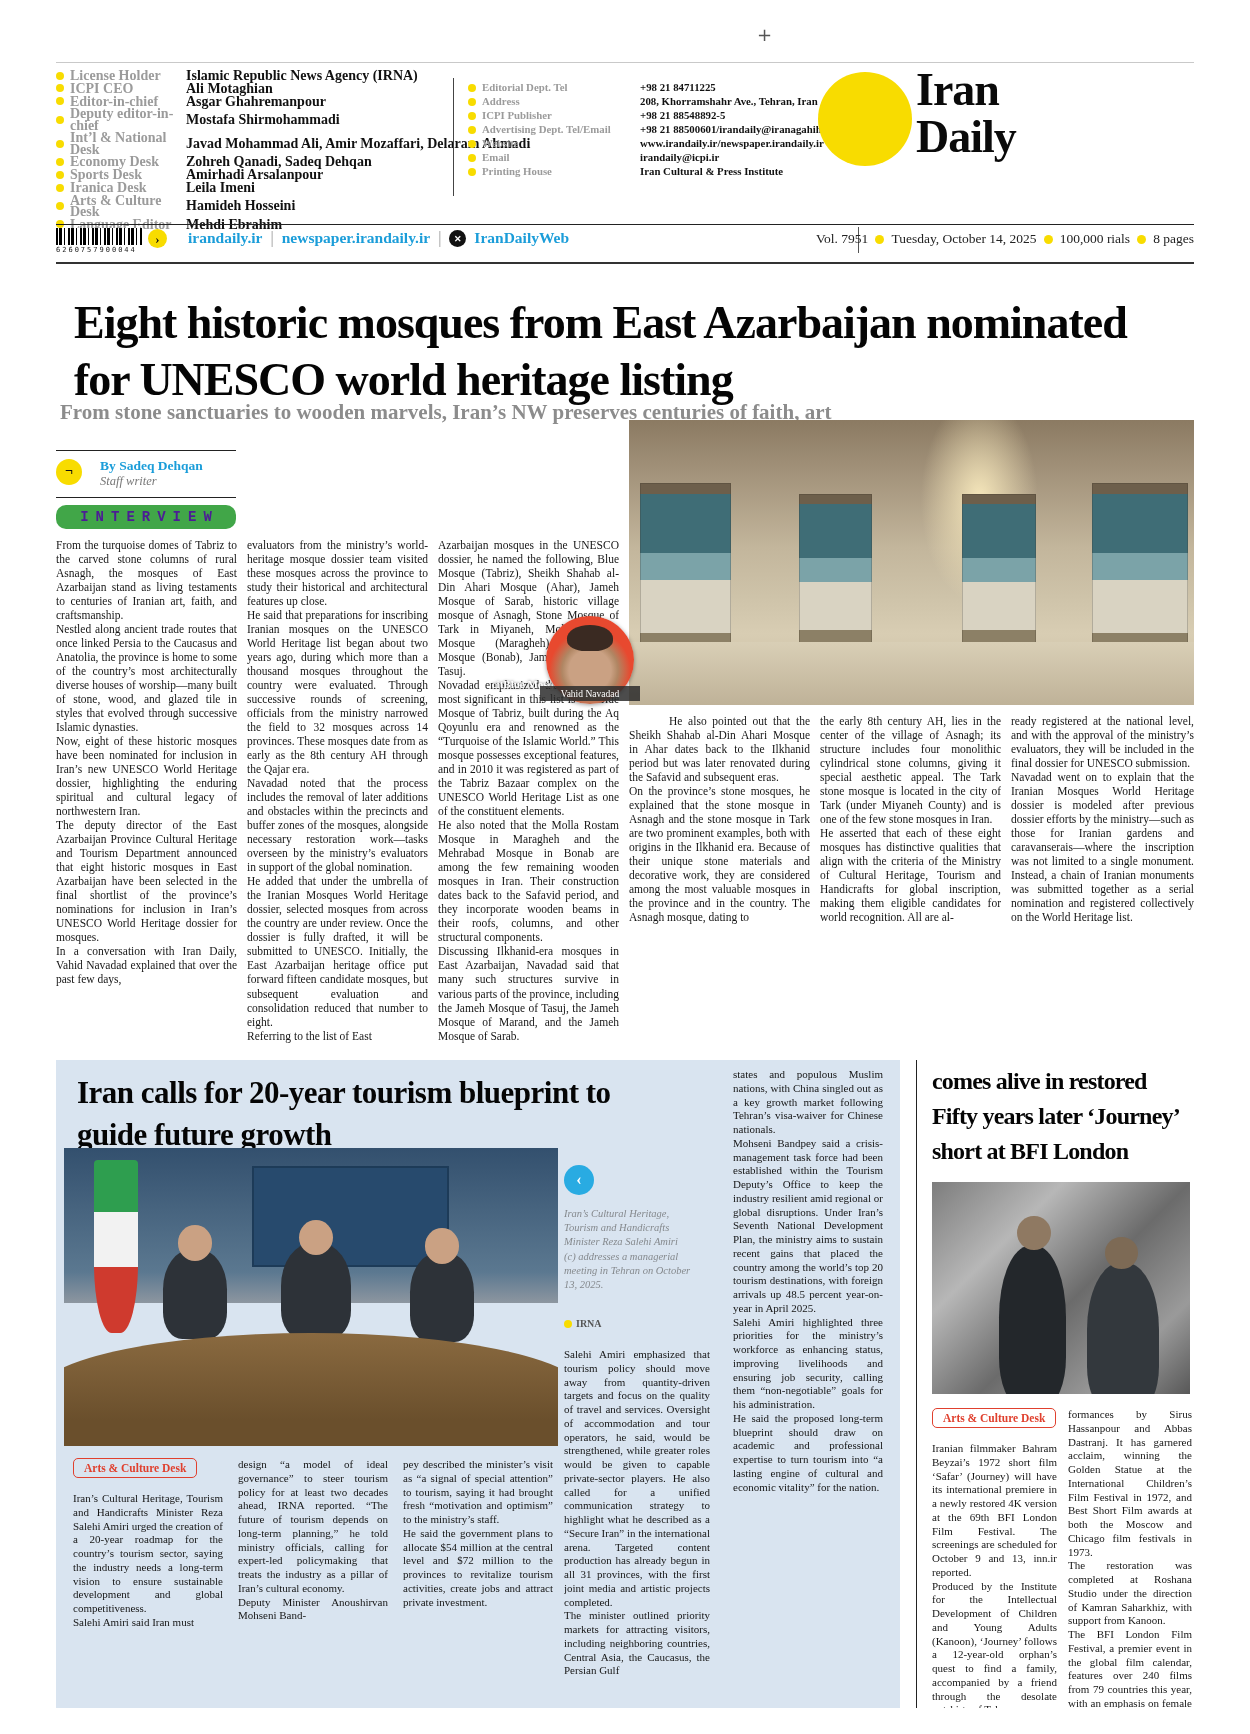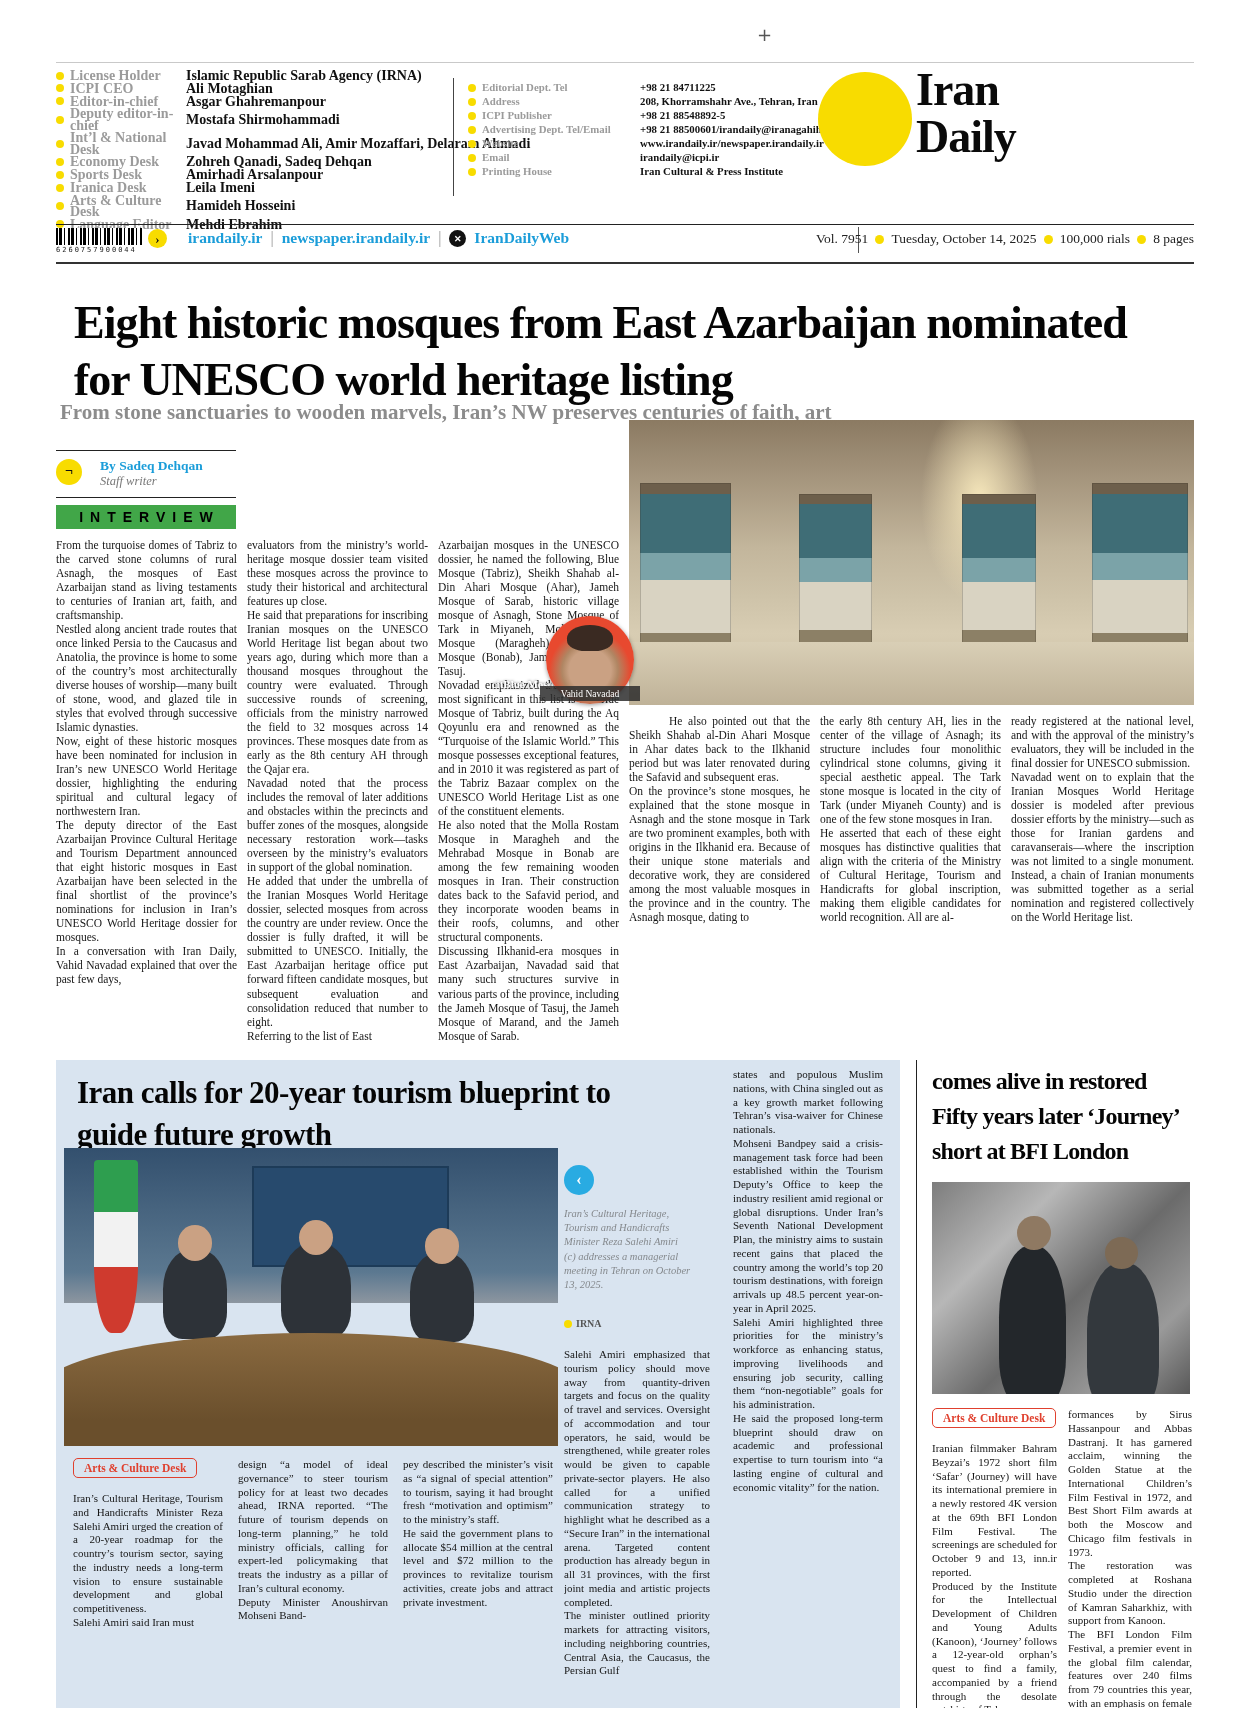--- a/index.html
+++ b/index.html
@@ -47,22 +47,22 @@
      line-height:57px;letter-spacing:-1px;color:#050505;}
   .subhead{position:absolute;left:60px;top:400px;width:1000px;font-weight:bold;font-size:21px;color:#8c8c8c;}
 
   
   .byline-box{position:absolute;left:56px;top:450px;width:180px;border-top:1.5px solid #222;
      border-bottom:1.5px solid #222;padding:7px 0 8px 0;}
   .byline-ico{position:absolute;left:0px;top:8px;width:26px;height:26px;background:#f8dc00;color:#111;font-size:14px;}
   .byline-name{margin-left:44px;font-weight:bold;font-size:13.5px;color:#1b9dd9;}
   .byline-role{margin-left:44px;font-style:italic;font-size:12.5px;color:#777;}
   .badge-interview{position:absolute;left:56px;top:505px;width:180px;height:24px;background:#41a648;
-     color:#000000;font-family:Liberation Sans, sans-serif;font-weight:bold;font-size:14px;
-     display:flex;align-items:center;justify-content:center;letter-spacing:7px;text-indent:7px;}
+     color:#4c1d95;font-family:Liberation Mono, monospace;font-weight:bold;font-size:14px;
+     display:flex;align-items:center;justify-content:center;letter-spacing:7px;text-indent:7px;border-radius:10px;}
 
   
   .col{position:absolute;width:181px;font-size:11.5px;line-height:1.22;text-align:justify;
        white-space:pre-line;overflow:hidden;color:#161616;}
   .c1{left:56px;top:538px;height:505px;}
   .c2{left:247px;top:538px;height:505px;}
   .c3{left:438px;top:538px;height:505px;}
   .c4{left:629px;top:714px;height:330px;text-indent:40px;}
   .c5{left:820px;top:714px;height:330px;}
   .c6{left:1011px;top:714px;height:330px;width:183px;}
@@ -147,21 +147,21 @@
 <body>
 
 <div class="page">
 
   <div class="cropmark" style="left:757px;top:24px;">+</div>
   <div class="toprule"></div>
 
   <div class="mh-left">
     <span class="dot"></span>
       <span class="mh-label">License Holder</span>
-      <span class="mh-value">Islamic Republic Sarab Agency (IRNA)</span>
+      <span class="mh-value">Islamic Republic News Agency (IRNA)</span>
     <span class="dot"></span>
       <span class="mh-label">ICPI CEO</span>
       <span class="mh-value">Ali Motaghian</span>
     <span class="dot"></span>
       <span class="mh-label">Editor-in-chief</span>
       <span class="mh-value">Asgar Ghahremanpour</span>
     <span class="dot"></span>
       <span class="mh-label">Deputy editor-in-chief</span>
       <span class="mh-value">Mostafa Shirmohammadi</span>
     <span class="dot"></span>

